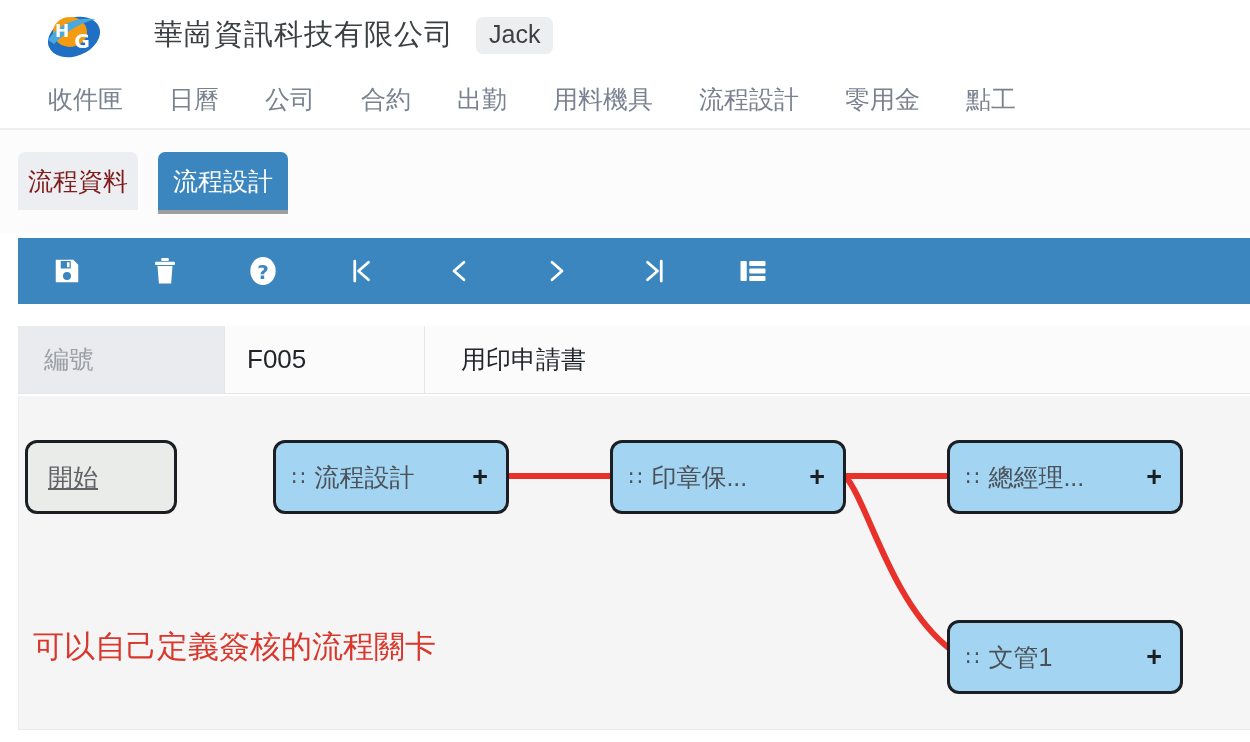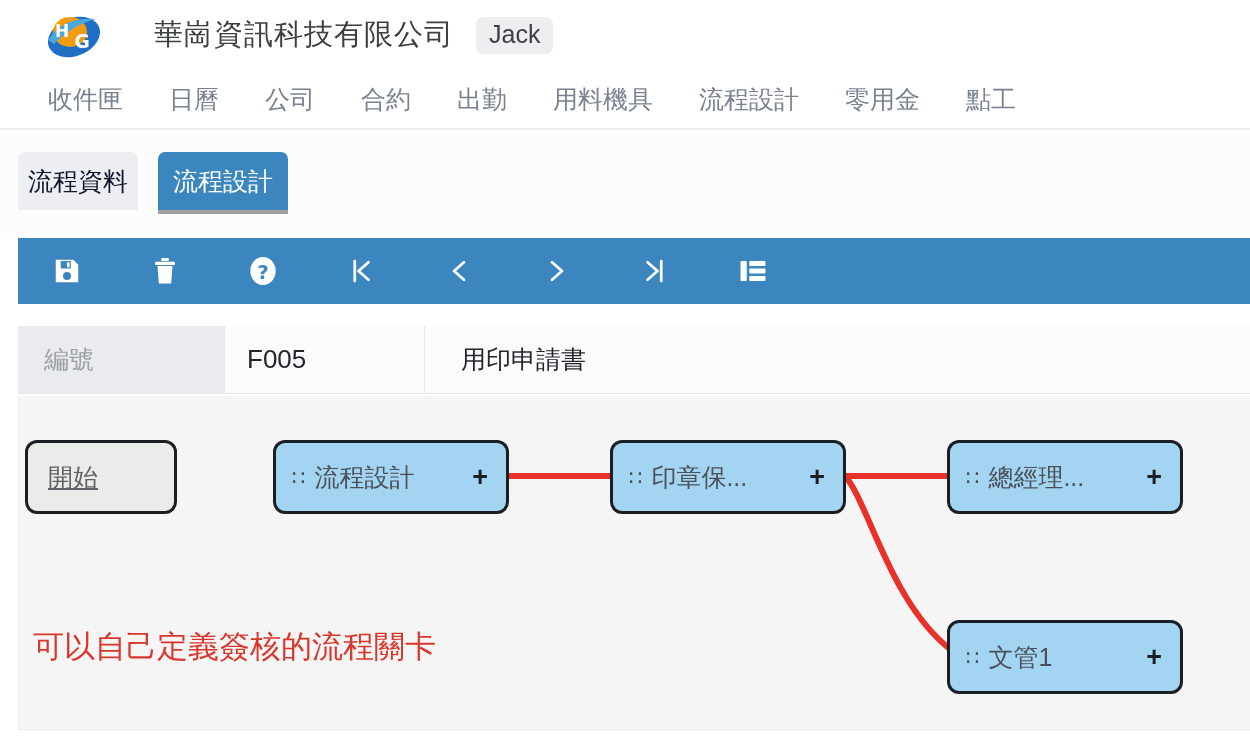--- a/index.html
+++ b/index.html
@@ -59,21 +59,21 @@
     background: #fcfcfd;
   }
   .tab {
     position: absolute; top: 22px; height: 58px;
     border-radius: 7px 7px 0 0;
     display: flex; align-items: center; justify-content: center;
     font-size: 25px; white-space: nowrap; cursor: pointer;
   }
   .tab.inactive {
     left: 18px; width: 120px;
-    background: #eceef1; color: #0f172a;
+    background: #eceef1; color: #7f1d1d;
   }
   .tab.active {
     left: 158px; width: 130px;
     background: #3b86be; color: #ffffff;
     box-shadow: 0 4px 0 0 #9e9e9e;
   }
 
   
   .toolbar {
     position: absolute; left: 18px; top: 238px; width: 1232px; height: 66px;

